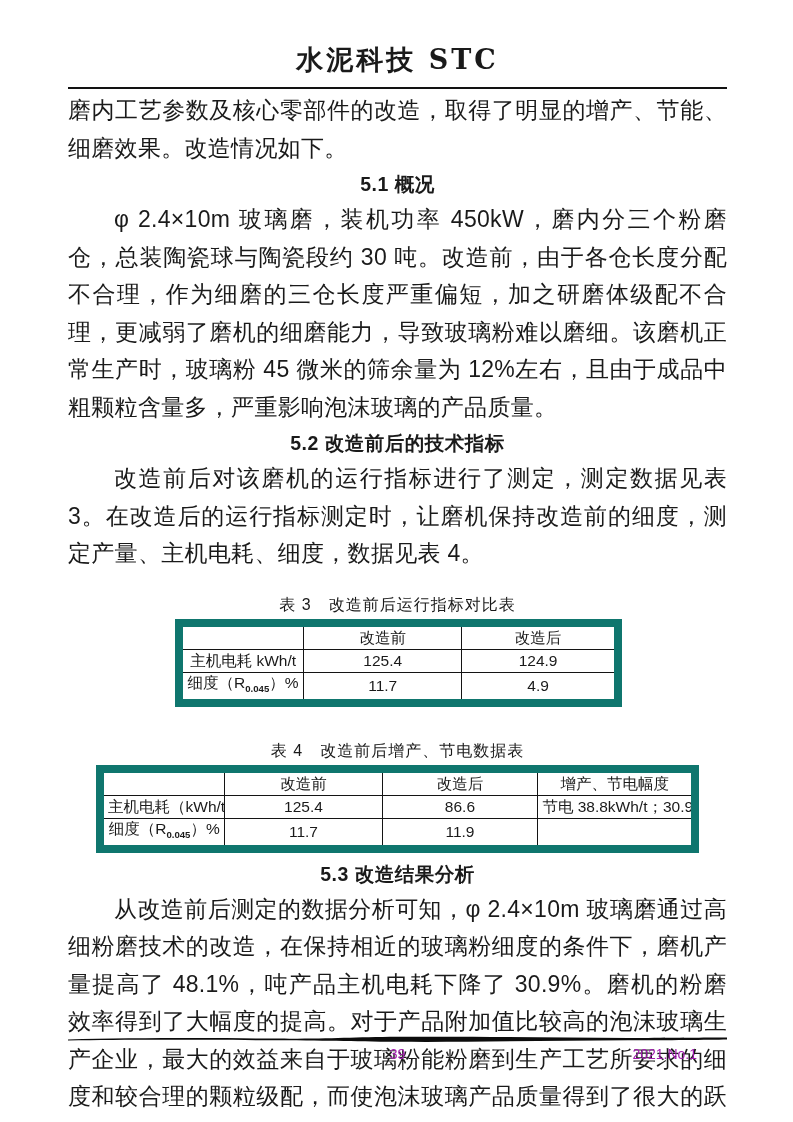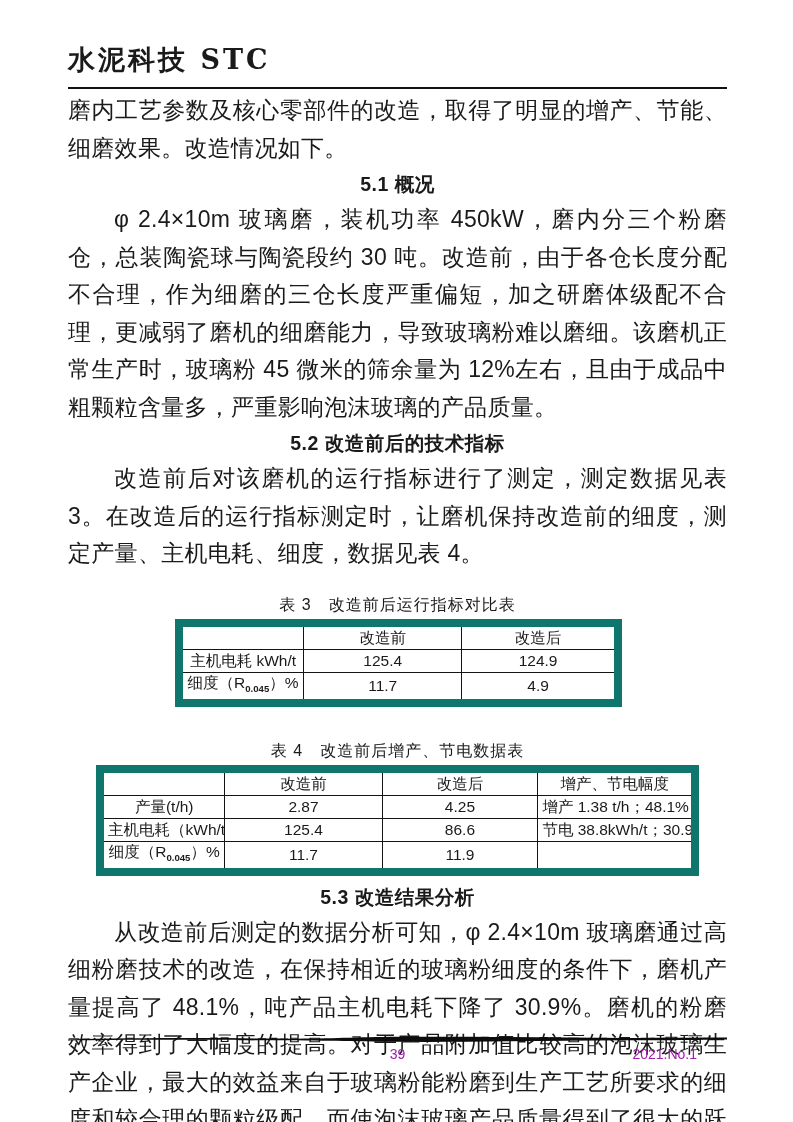--- a/index.html
+++ b/index.html
@@ -8,21 +8,21 @@
     width:793px;height:1122px;
     margin:0 auto;
     background:#ffffff;
     box-sizing:border-box;
     padding:42px 66px 0 68px;
     color:#1a1a1a;
     font-family:"Liberation Sans","DejaVu Sans",sans-serif;
     overflow:hidden;
   }
   .journal-title{
-    text-align:left;
+    text-align:center;
     font-family:"DejaVu Serif","Liberation Serif",serif;
     font-weight:bold;
     font-size:27px;
     letter-spacing:3px;
     line-height:36px;
     height:38px;
   }
   .header-rule{
     border:none;
     border-top:2.5px solid #121212;
@@ -153,26 +153,20 @@
     <thead>
         <tr>
           <th></th>
           <th>改造前</th>
           <th>改造后</th>
           <th>增产、节电幅度</th>
         </tr>
       </thead>
     <tbody>
         <tr>
-          <td>产量(t/h)</td>
-          <td>2.87</td>
-          <td>4.25</td>
-          <td>增产 1.38 t/h；48.1%</td>
-        </tr>
-        <tr>
           <td>主机电耗（kWh/t）</td>
           <td>125.4</td>
           <td>86.6</td>
           <td>节电 38.8kWh/t；30.9%</td>
         </tr>
         <tr>
           <td>细度（R<sub>0.045</sub>）%</td>
           <td>11.7</td>
           <td>11.9</td>
           <td></td>

